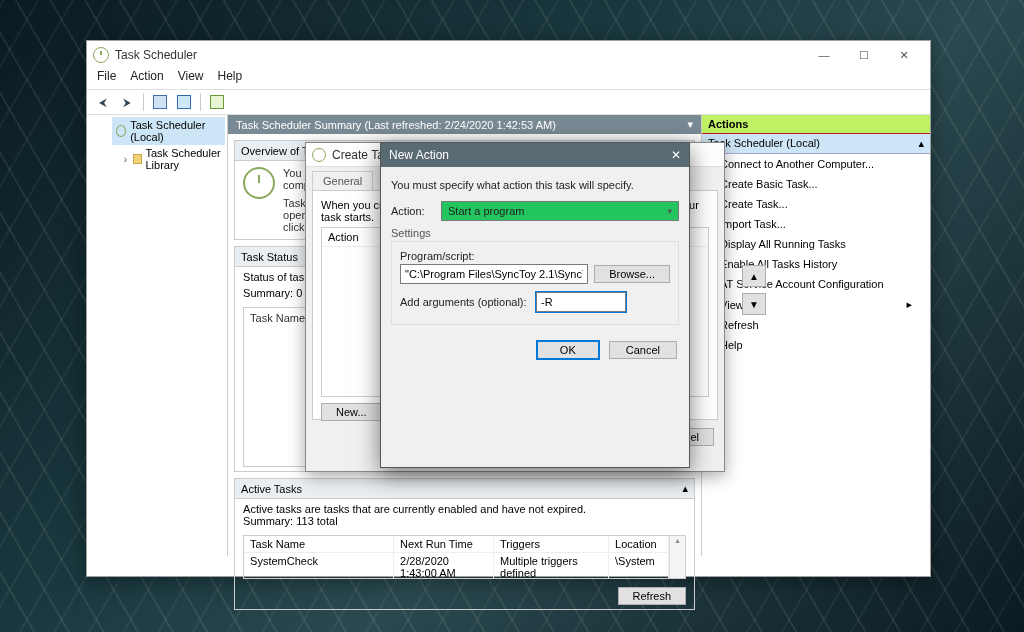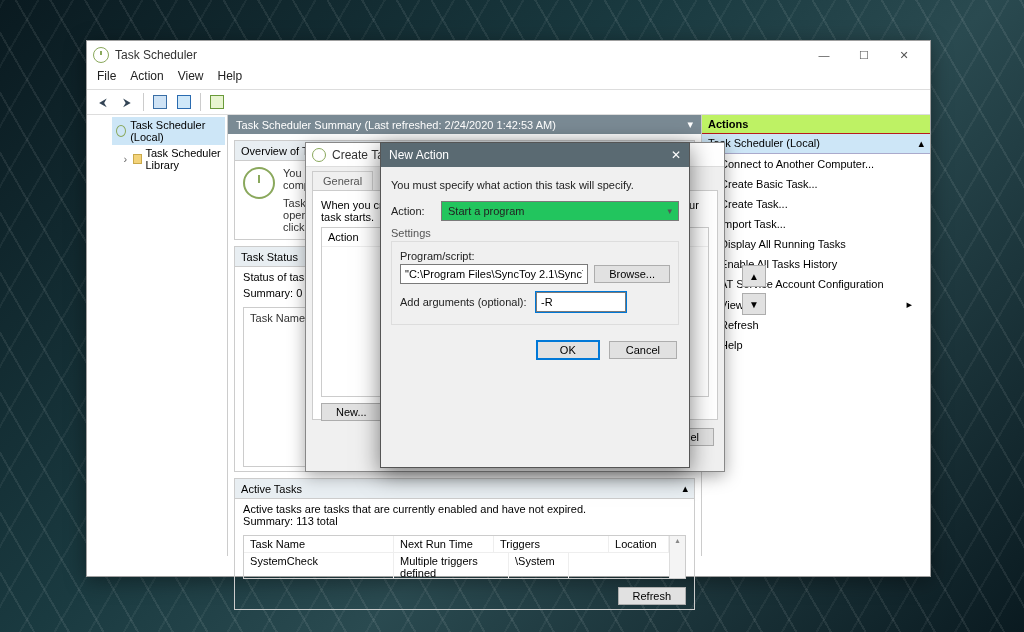--- a/index.html
+++ b/index.html
@@ -192,20 +192,21 @@
           <div style="display:flex;">
             <div style="flex:1;">
               <div class="tbl-row tbl-hdr">
                 <span class="tbl-cell c-name">Task Name</span>
                 <span class="tbl-cell c-next">Next Run Time</span>
                 <span class="tbl-cell c-trig">Triggers</span>
                 <span class="tbl-cell c-loc">Location</span>
               </div>
               <div class="tbl-row">
                 <span class="tbl-cell c-name">SystemCheck</span>
+                <span class="tbl-cell c-next">2/28/2020 1:43:00 AM</span>
                 <span class="tbl-cell c-trig">Multiple triggers defined</span>
                 <span class="tbl-cell c-loc">\System</span>
               </div>
 
             </div>
             <div class="scroll-stub">
               <div style="font-size:8px;text-align:center;color:#888;">▴</div>
             </div>
           </div>
         </div>

